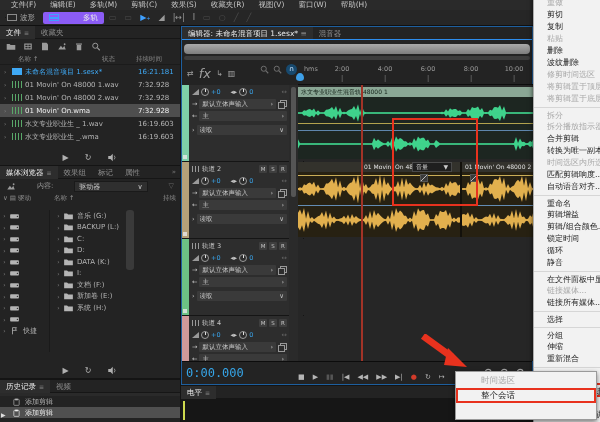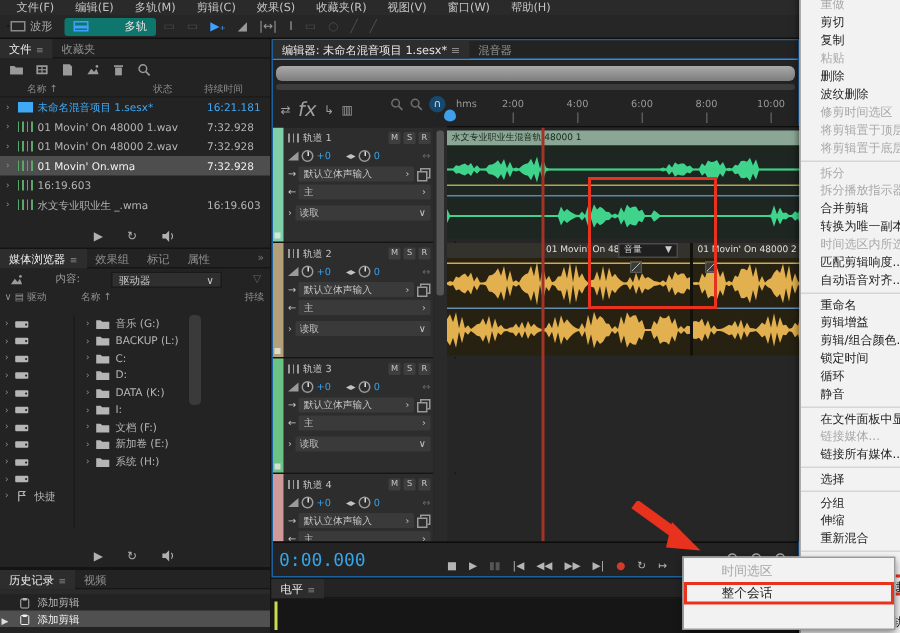--- a/index.html
+++ b/index.html
@@ -8,21 +8,21 @@
   .screen *{box-sizing:border-box;}
 
   
   .menubar{position:absolute;left:0;top:0;width:600px;height:10px;background:#2a2a2a;display:flex;align-items:center;padding-left:4px;}
   .mitem{font-size:7.5px;color:#c5c5c5;padding:0 7px;white-space:nowrap;}
 
   
   .toolbar{position:absolute;left:0;top:10px;width:600px;height:16px;background:#262626;border-bottom:1px solid #101010;display:flex;align-items:center;font-size:7.5px;}
   .tbtn{display:flex;align-items:center;gap:3px;padding:1px 6px;margin:0 1px;color:#a8a8a8;border-radius:2px;}
   .tbtn .bico{width:10px;height:7px;border:1px solid #8a8a8a;}
-  .tbtn.active{background:#0f766e;color:#e8e8e8;gap:24px;}
+  .tbtn.active{background:#8b5cf6;color:#e8e8e8;gap:24px;}
   .tbtn.active .bico{border-color:#3fa0ff;background:linear-gradient(#3fa0ff,#3fa0ff) 0 2px/10px 2px no-repeat;}
   .tsep{width:1px;height:10px;background:#3a3a3a;margin:0 5px;}
   .tool{font-size:8px;color:#9a9a9a;padding:0 4px;}
   .tool.blue{color:#3fa0ff;}
   .tool.dim{color:#4d4d4d;}
   .workspace{margin-left:auto;display:flex;align-items:center;gap:4px;padding-right:8px;color:#3fa0ff;font-size:8px;}
   .hamb{color:#8a8a8a;}
 
   
   .panel{position:absolute;background:#232323;}
@@ -306,20 +306,21 @@
         <div class="frow selected">
           <span class="exp">›</span>
           <span class="fico"></span>
           <span class="nm">01 Movin' On.wma</span>
           <span class="dur">7:32.928</span>
         </div>
 
         <div class="frow">
           <span class="exp">›</span>
           <span class="fico"></span>
+          <span class="nm">水文专业职业生 _ 1.wav</span>
           <span class="dur">16:19.603</span>
         </div>
 
         <div class="frow">
           <span class="exp">›</span>
           <span class="fico"></span>
           <span class="nm">水文专业职业生 _.wma</span>
           <span class="dur">16:19.603</span>
         </div>
       </div>
@@ -584,29 +585,20 @@
           <span class="tick" style="left: 216px;">10:00</span>
         </div>
       <span class="playhead"></span>
     </div>
 
     <div class="headers">
 
         <div class="track" style="--strip: #7fd0a8;">
           <span class="strip"></span>
           <span class="tinner">
-            <span class="trow">
-              <span class="wicon"></span>
-              <span>轨道 1</span>
-              <span class="msr">
-                <b>M</b>
-                <b>S</b>
-                <b>R</b>
-              </span>
-            </span>
             <span class="trow">
               <span class="ramp"></span>
               <span class="knob"></span>
               <span class="blue">+0</span>
               <span style="margin-left:8px">◂▸</span>
               <span class="knob"></span>
               <span class="blue">0</span>
               <span class="dim2" style="margin-left:auto">↔</span>
             </span>
             <span class="trow">

